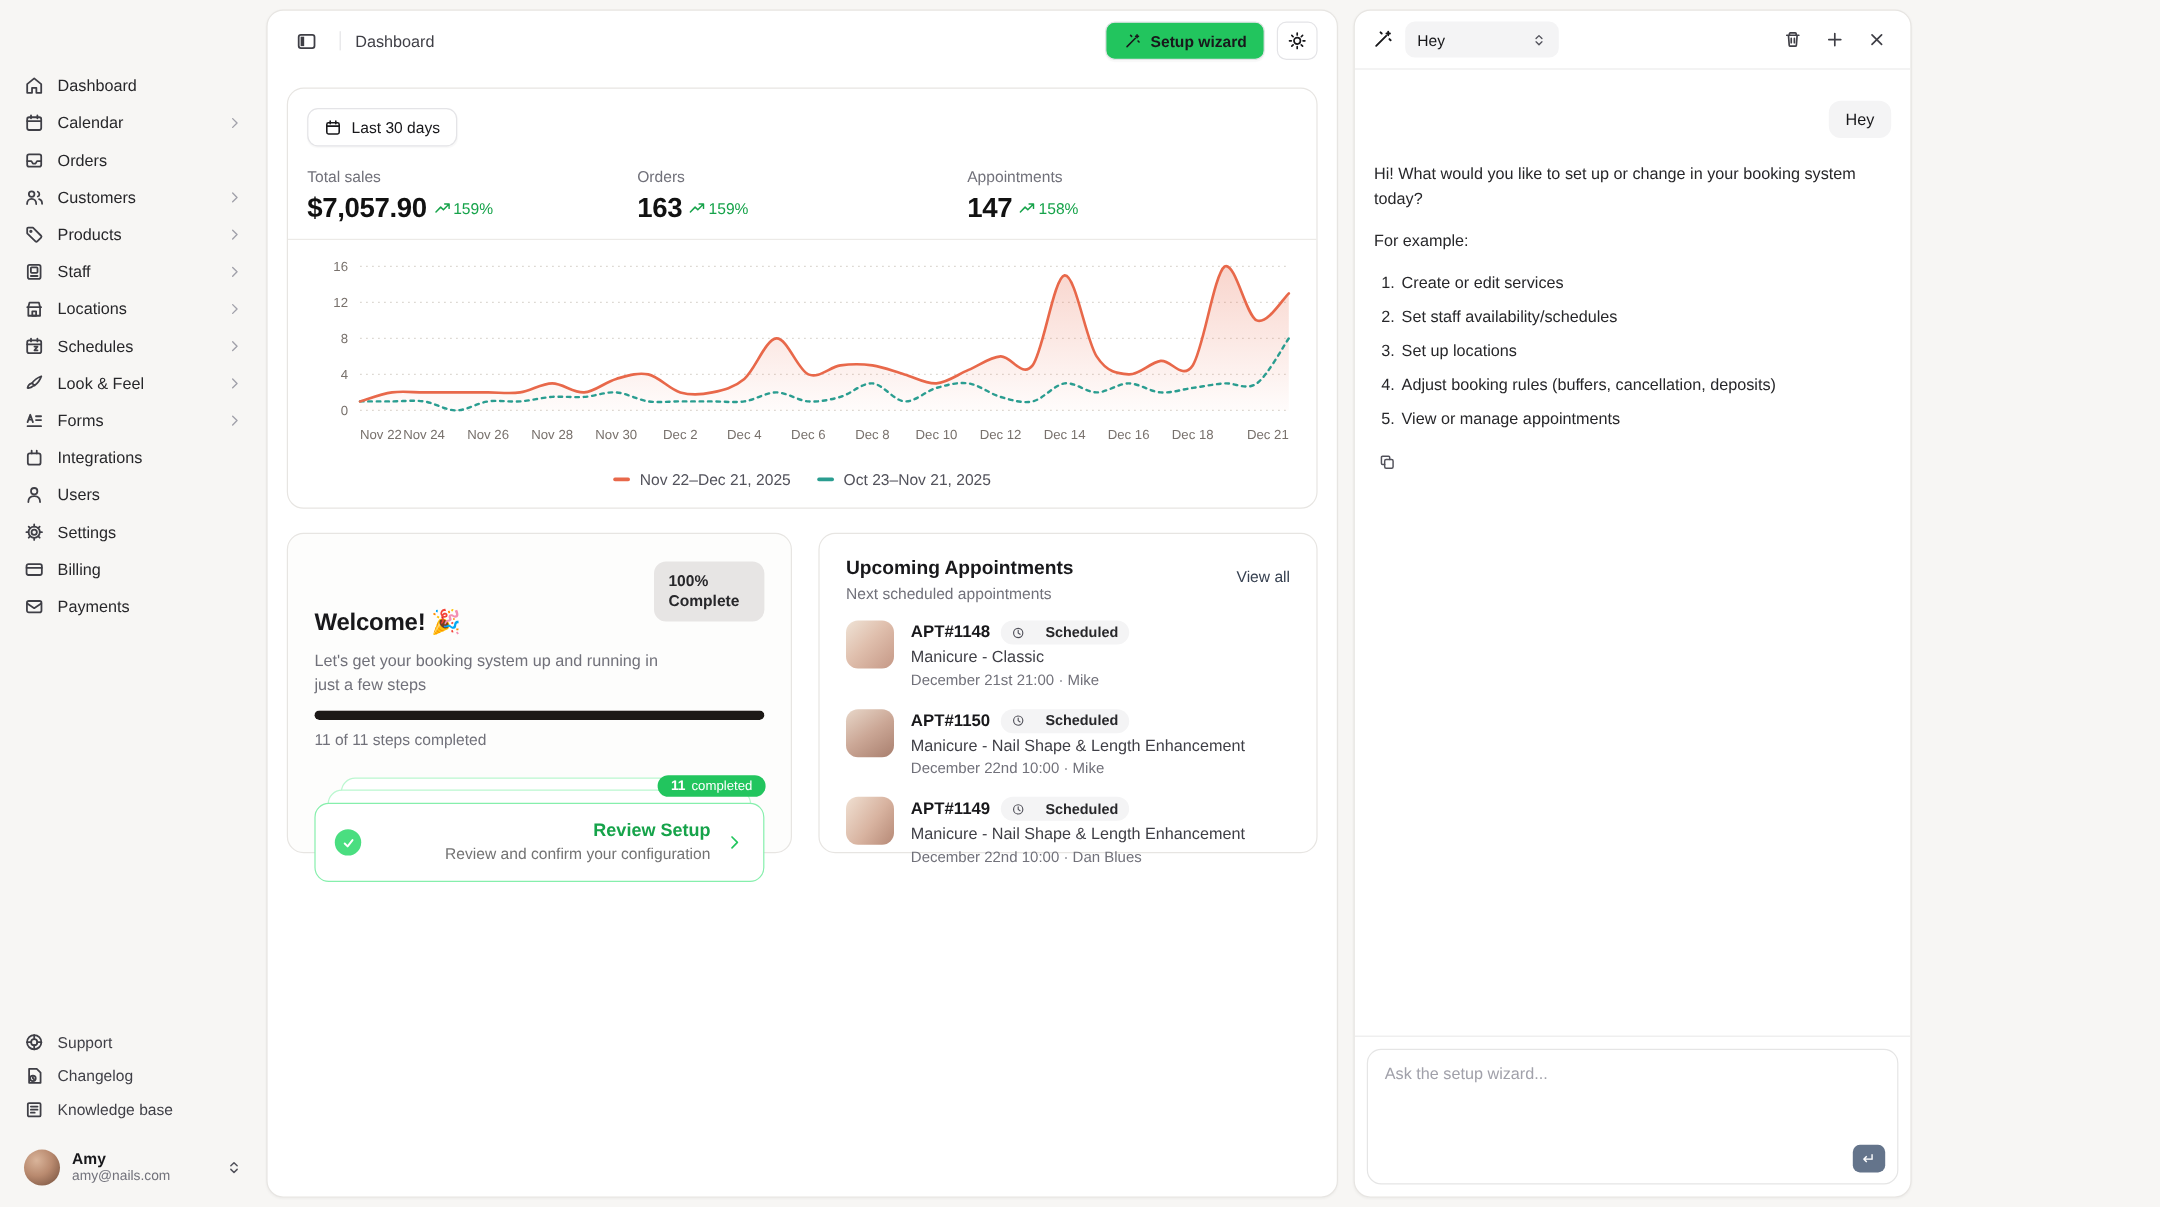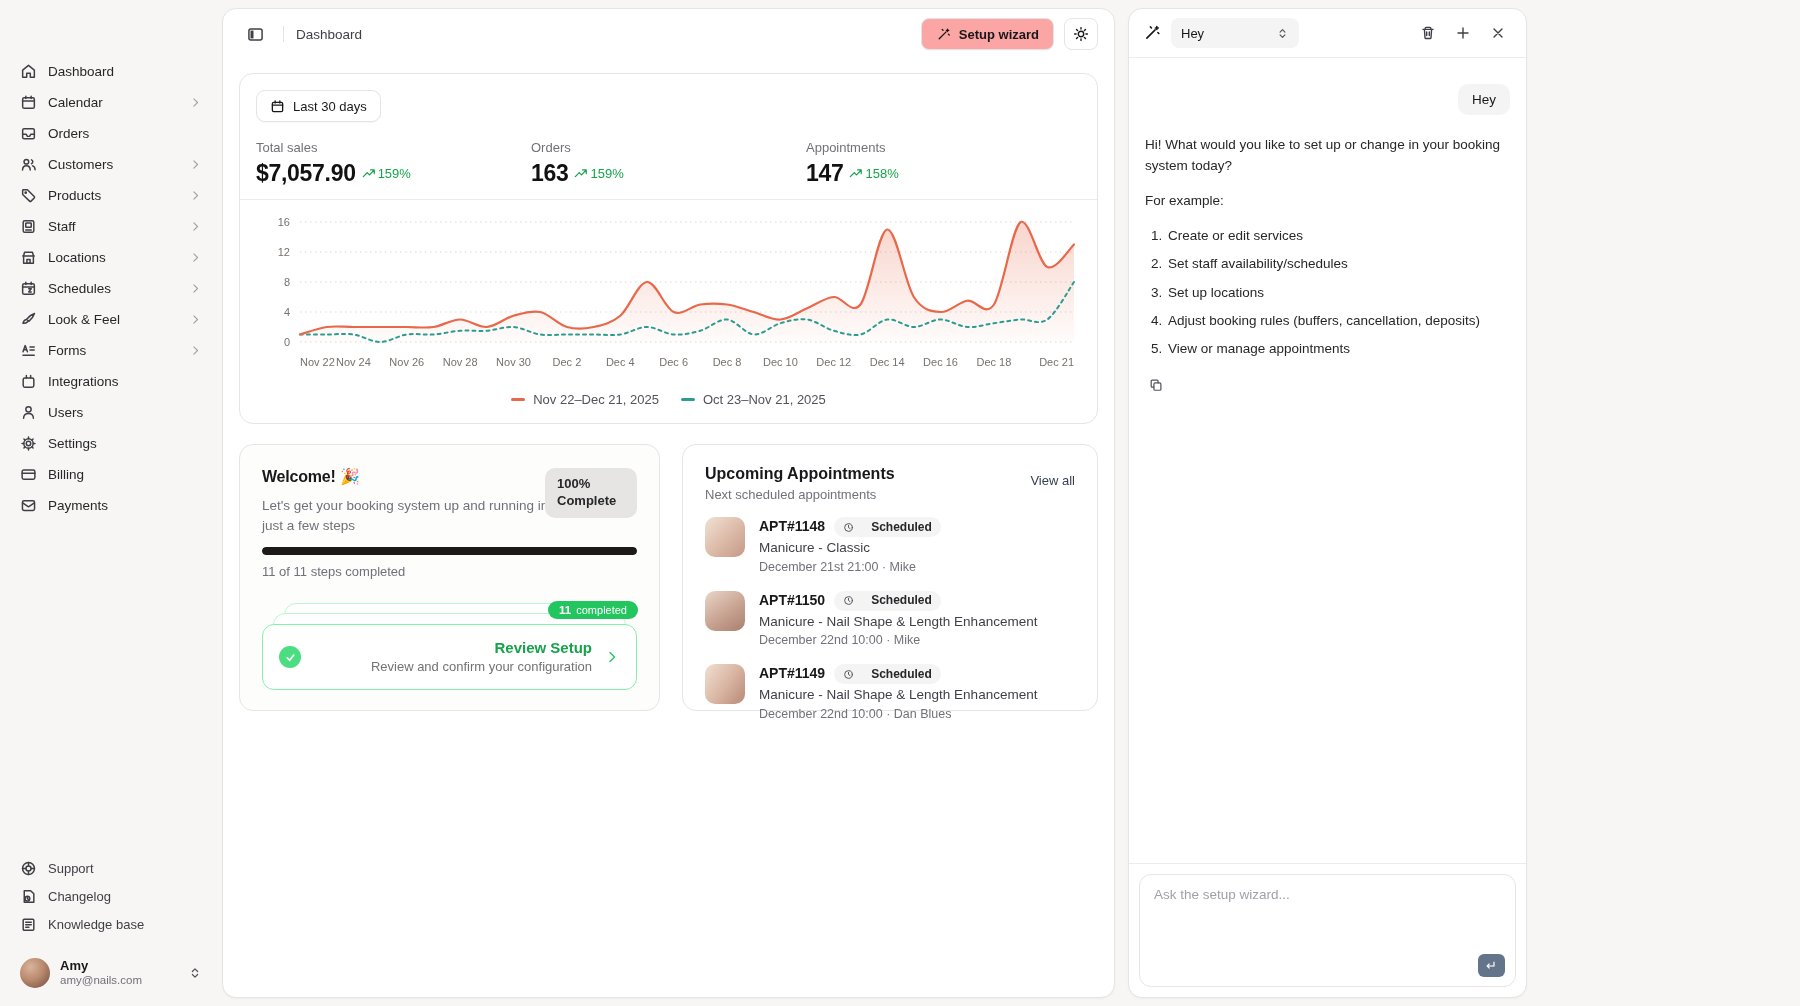--- a/index.html
+++ b/index.html
@@ -40,21 +40,21 @@
   
   .main-card { width:893px; flex:none; margin:8px 0; background:#fff; border:1px solid #e7e5e2;
                border-radius:14px; box-shadow:0 1px 2px rgba(0,0,0,.04); display:flex; flex-direction:column; overflow:hidden; }
   .main-header { height:50px; flex:none; display:flex; align-items:center; gap:12px; padding:0 16px; }
   .iconbtn { width:32px; height:30px; border-radius:8px; display:flex; align-items:center; justify-content:center;
              color:#3f3f46; cursor:pointer; background:#fff; border:none; }
   .hdr-divider { width:1px; height:16px; background:#e4e4e7; }
   .breadcrumb { font-size:13.5px; color:#3f3f46; }
   .hdr-right { margin-left:auto; display:flex; align-items:center; gap:10px; }
   .btn-outline { display:flex; align-items:center; gap:8px; height:32px; padding:0 14px; border-radius:8px;
-                 border:1px solid #e4e4e7; background:#fca5a5; font-size:13px; font-weight:bold; color:#18181b;
+                 border:1px solid #e4e4e7; background:#22c55e; font-size:13px; font-weight:bold; color:#18181b;
                  cursor:pointer; box-shadow:0 1px 1px rgba(0,0,0,.03); }
   .btn-sun { width:34px; height:32px; border:1px solid #e4e4e7; border-radius:8px; background:#fff; display:flex;
              align-items:center; justify-content:center; color:#18181b; cursor:pointer; }
   .main-body { padding:14px 16px 16px; display:flex; flex-direction:column; gap:20px; }
 
   .stats-card { border:1px solid #e7e5e2; border-radius:14px; padding:16px; }
   .range-btn { display:inline-flex; align-items:center; gap:8px; height:32px; padding:0 13px; border-radius:9px;
                border:1px solid #e4e4e7; background:#fff; font-size:13px; color:#18181b; cursor:pointer;
                box-shadow:0 1px 1px rgba(0,0,0,.03); }
   .stats-row { display:grid; grid-template-columns:1fr 1fr 1fr; margin:18px 0 4px; }
@@ -65,21 +65,21 @@
   .delta .icn { width:14px; height:14px; }
   .stats-divider { height:1px; background:#eceae7; margin:12px -16px 0; }
   .chart-wrap { margin-top:10px; }
   .legend { display:flex; justify-content:center; gap:22px; margin-top:14px; }
   .legend-item { display:flex; align-items:center; gap:8px; font-size:13px; color:#52525b; }
   .legend-swatch { width:14px; height:2.5px; border-radius:2px; }
 
   .cards-row { display:flex; gap:22px; }
   .panel-card { border:1px solid #e7e5e2; border-radius:14px; background:#fff; height:267px; }
   .welcome-card { width:421px; padding:22px; position:relative; background:#fdfdfc; }
-  .welcome-title { font-size:16px; font-weight:bold; letter-spacing:-.2px; }
+  .welcome-title { font-size:20px; font-weight:bold; letter-spacing:-.2px;margin-top:39px; }
   .complete-badge { position:absolute; top:23px; right:22px; width:92px; background:#e7e5e4; border-radius:10px;
                     padding:8px 12px; font-size:13px; font-weight:bold; color:#27272a; line-height:1.3; }
   .welcome-sub { margin-top:10px; font-size:13.5px; color:#71717a; line-height:1.45; width:300px; }
   .progress-track { margin-top:12px; height:8px; border-radius:99px; background:#e7e5e4; overflow:hidden; }
   .progress-fill { height:100%; background:#1c1917; border-radius:99px; }
   .progress-caption { margin-top:9px; font-size:13px; color:#71717a; }
   .stack { position:relative; margin-top:24px; height:88px;text-align:right; }
   .stack-layer { position:absolute; border:1px solid #bbf7d0; border-radius:12px; background:#fff; }
   .stack-layer.l1 { left:22px; right:22px; top:0; height:70px; }
   .stack-layer.l2 { left:11px; right:11px; top:10px; height:70px; }
@@ -110,21 +110,21 @@
   .appt-info { line-height:1.25; }
   .appt-top { display:flex; align-items:center; gap:9px; }
   .appt-id { font-size:14px; font-weight:bold; }
   .status-badge { display:inline-flex; align-items:center; gap:17px; background:#f4f4f5; border-radius:99px;
                   padding:2.5px 9px; font-size:12px; font-weight:bold; color:#27272a; }
   .status-badge .icn { width:11px; height:11px; color:#52525b; }
   .appt-service { font-size:13.5px; color:#3f3f46; margin-top:3px; }
   .appt-when { font-size:12.5px; color:#71717a; margin-top:3px; }
 
   
-  .right-card { width:399px; flex:none; margin:8px 0 8px 13px; background:#fff; border:1px solid #e7e5e2;
+  .right-card { width:465px; flex:none; margin:8px 0 8px 13px; background:#fff; border:1px solid #e7e5e2;
                 border-radius:14px; box-shadow:0 1px 2px rgba(0,0,0,.04); display:flex; flex-direction:column; overflow:hidden; }
   .chat-header { height:49px; flex:none; display:flex; align-items:center; gap:10px; padding:0 14px;
                  border-bottom:1px solid #ececec; }
   .chat-header .wand { width:18px; height:18px; color:#18181b; }
   .convo-select { width:128px; height:30px; background:#f4f4f5; border-radius:8px; display:flex; align-items:center;
                   padding:0 10px; font-size:13px; color:#18181b; cursor:pointer; }
   .convo-select .icn { margin-left:auto; width:13px; height:13px; color:#52525b; }
   .chat-actions { margin-left:auto; display:flex; align-items:center; gap:7px; }
   .chat-actions .iconbtn { width:28px; height:28px; color:#3f3f46; }
   .chat-body { flex:1; padding:14px 16px; display:flex; flex-direction:column; overflow:hidden; }

